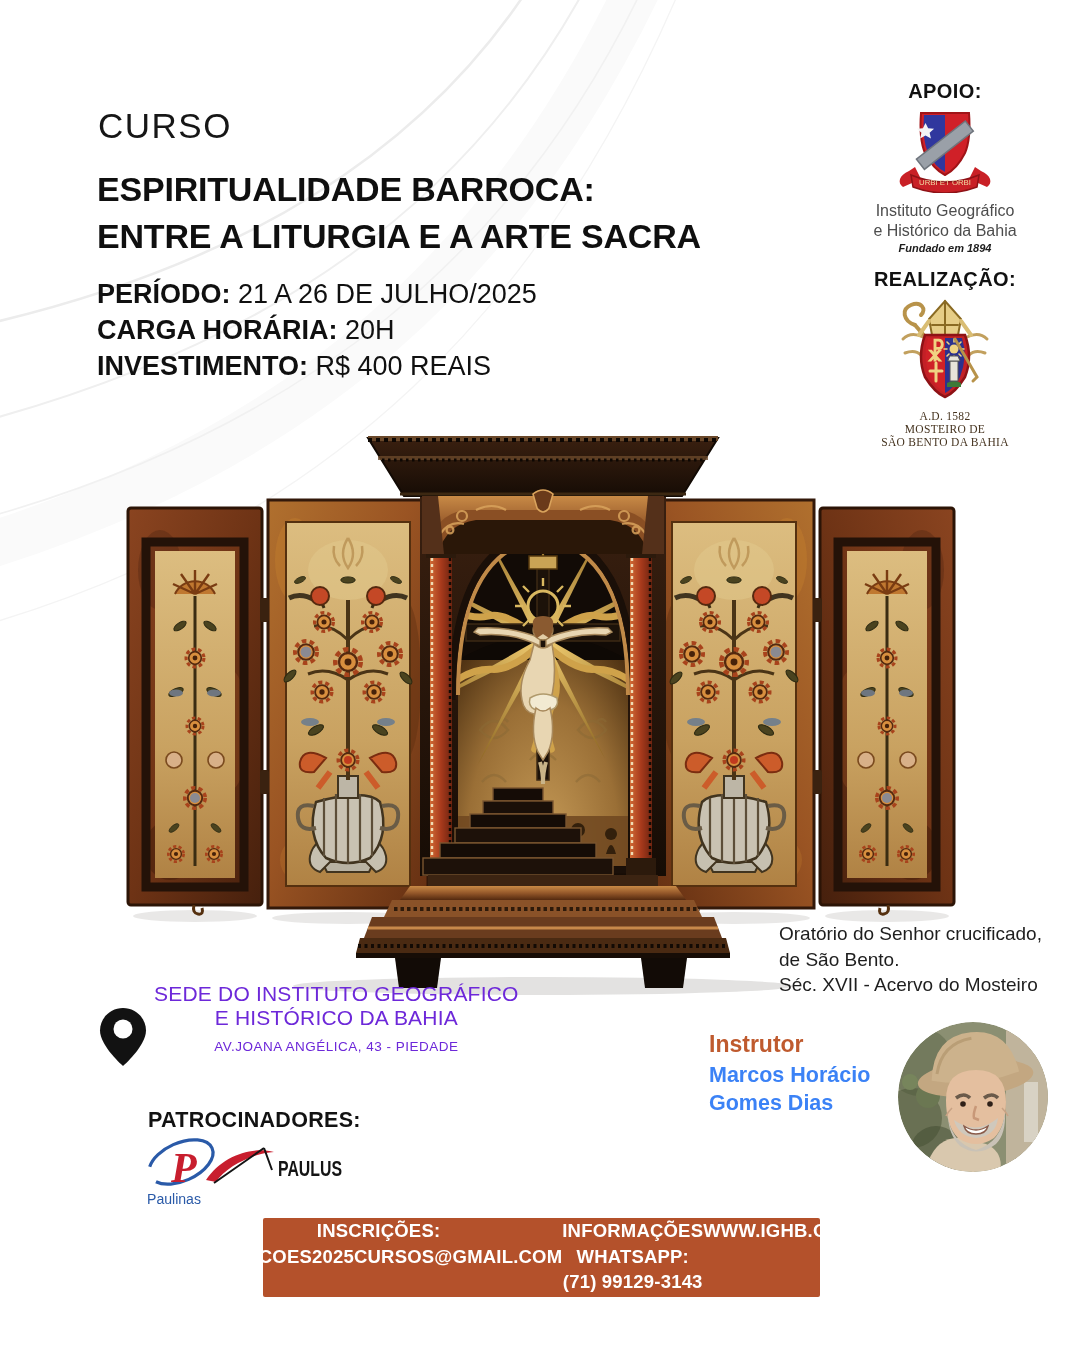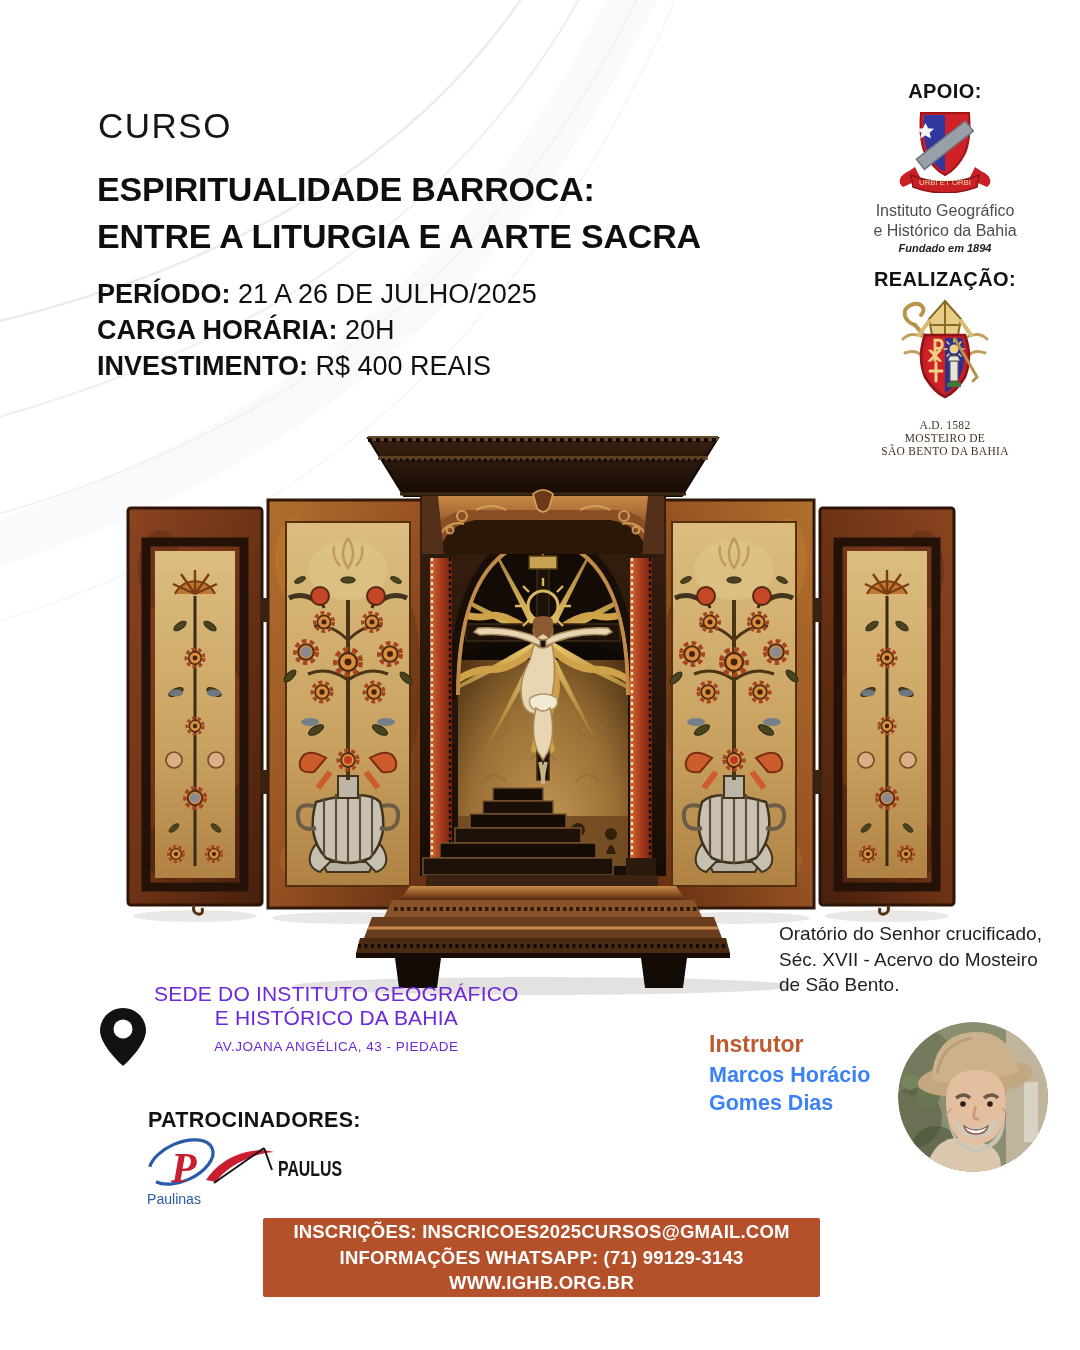--- a/index.html
+++ b/index.html
@@ -9,35 +9,35 @@
   
   .kicker{left:98px;top:106px;font-size:35px;letter-spacing:1.5px;color:#161616;font-weight:400;}
   .title{left:97px;top:166px;font-size:34px;line-height:47px;font-weight:700;color:#0f0f0f;letter-spacing:-0.2px;}
   .details{left:97px;top:276px;font-size:27px;line-height:36px;color:#101010;}
   .details b{font-weight:700;}
   
   .rightcol{left:845px;top:80px;width:200px;text-align:center;}
   .sec-label{font-size:20px;font-weight:700;color:#111;letter-spacing:.4px;}
   .ighb-name{font-size:16px;line-height:20px;color:#4d4d4d;margin-top:4px;}
   .ighb-founded{font-size:11px;font-weight:700;color:#1c1c1c;margin-top:1px;font-style:italic;}
-  .crest-text{font-family:"Liberation Serif",serif;font-size:11.5px;line-height:13px;color:#45331f;letter-spacing:.3px;margin-top:16px;}
+  .crest-text{font-family:"Liberation Serif",serif;font-size:11.5px;line-height:13px;color:#45331f;letter-spacing:.3px;margin-top:7px;}
   
   .caption{left:779px;top:921px;font-size:19px;line-height:25.5px;color:#1e1e1e;}
   
   .venue{left:154px;top:982px;font-size:21px;line-height:24px;color:#6d28d9;letter-spacing:.2px;text-align:center;}
   .venue .addr{font-size:13.5px;letter-spacing:.5px;margin-top:5px;}
   
   .sponsors-label{left:148px;top:1108px;font-size:21.5px;font-weight:700;color:#121212;letter-spacing:.3px;}
   
   .instr-label{left:709px;top:1031px;font-size:23px;font-weight:700;}
   .instr-name{left:709px;top:1062px;font-size:21.5px;line-height:27.5px;font-weight:700;color:#3b82f6;}
   .instr-bio{left:709px;top:1117px;font-size:21px;line-height:27.5px;color:#1b1b1b;}
   .avatar{left:898px;top:1022px;width:150px;height:150px;border-radius:50%;overflow:hidden;}
   
-  .banner{left:263px;top:1218px;width:557px;height:79px;border-radius:2px;display:flex;flex-direction:column;justify-content:center;text-align:center;color:#fff;font-weight:700;font-size:18.5px;line-height:25.5px;letter-spacing:.2px;}
+  .banner{left:263px;top:1218px;width:557px;height:79px;border-radius:2px;display:flex;flex-direction:row;justify-content:center;text-align:center;color:#fff;font-weight:700;font-size:18.5px;line-height:25.5px;letter-spacing:.2px;}
   svg text{font-family:"Liberation Sans",sans-serif;}
   svg .serifP{font-family:"Liberation Serif",serif;}
 </style>
 </head>
 <body>
 
 <div class="poster">
 
   <svg class="abs" style="left:0;top:0" width="1080" height="1350" viewBox="0 0 1080 1350">
     <path d="M-60,560 C300,460 520,260 660,-60" fill="none" stroke="#fafafa" stroke-width="46"></path>
@@ -381,22 +381,22 @@
       <polygon points="250,508 616,508 620,523 246,523" fill="#4a2a12"></polygon>
       <line x1="248" y1="516" x2="618" y2="516" stroke="#120a04" stroke-width="4" stroke-dasharray="3 3.5"></line>
       <rect x="246" y="523" width="374" height="5" fill="#170d06"></rect>
       <polygon points="285,528 331,528 327,558 289,558" fill="#120b06"></polygon>
       <polygon points="531,528 577,528 573,558 535,558" fill="#120b06"></polygon>
     </g>
   </svg>
 
   <div class="abs caption">
     <div>Oratório do Senhor crucificado,</div>
+    <div>de São Bento.</div>
     <div>Séc. XVII - Acervo do Mosteiro</div>
-    <div>de São Bento.</div>
   </div>
 
   <svg class="abs" style="left:99px;top:1007px" width="48" height="60" viewBox="0 0 48 60">
     <path d="M24,1 C11.3,1 1,11 1,23.5 C1,39 24,59 24,59 s23,-20 23,-35.5 C47,11 36.7,1 24,1 Z" fill="#121212"></path>
     <circle cx="24" cy="22" r="9.5" fill="#fff"></circle>
   </svg>
   <div class="abs venue">
     <div>SEDE DO INSTITUTO GEOGRÁFICO</div>
     <div>E HISTÓRICO DA BAHIA</div>
     <div class="addr">AV.JOANA ANGÉLICA, 43 - PIEDADE</div>

